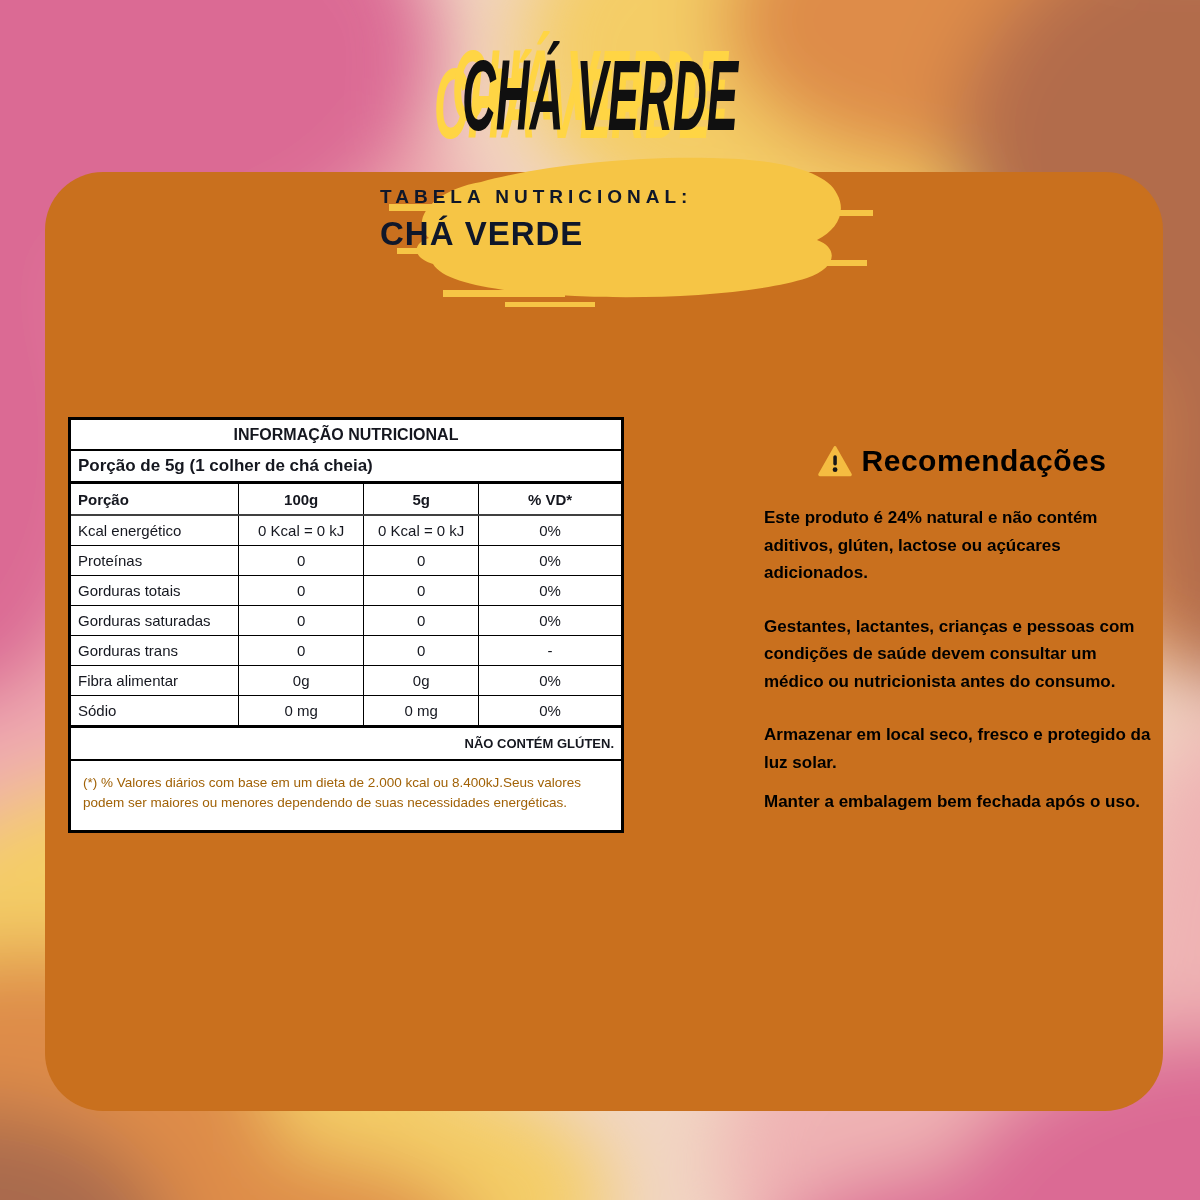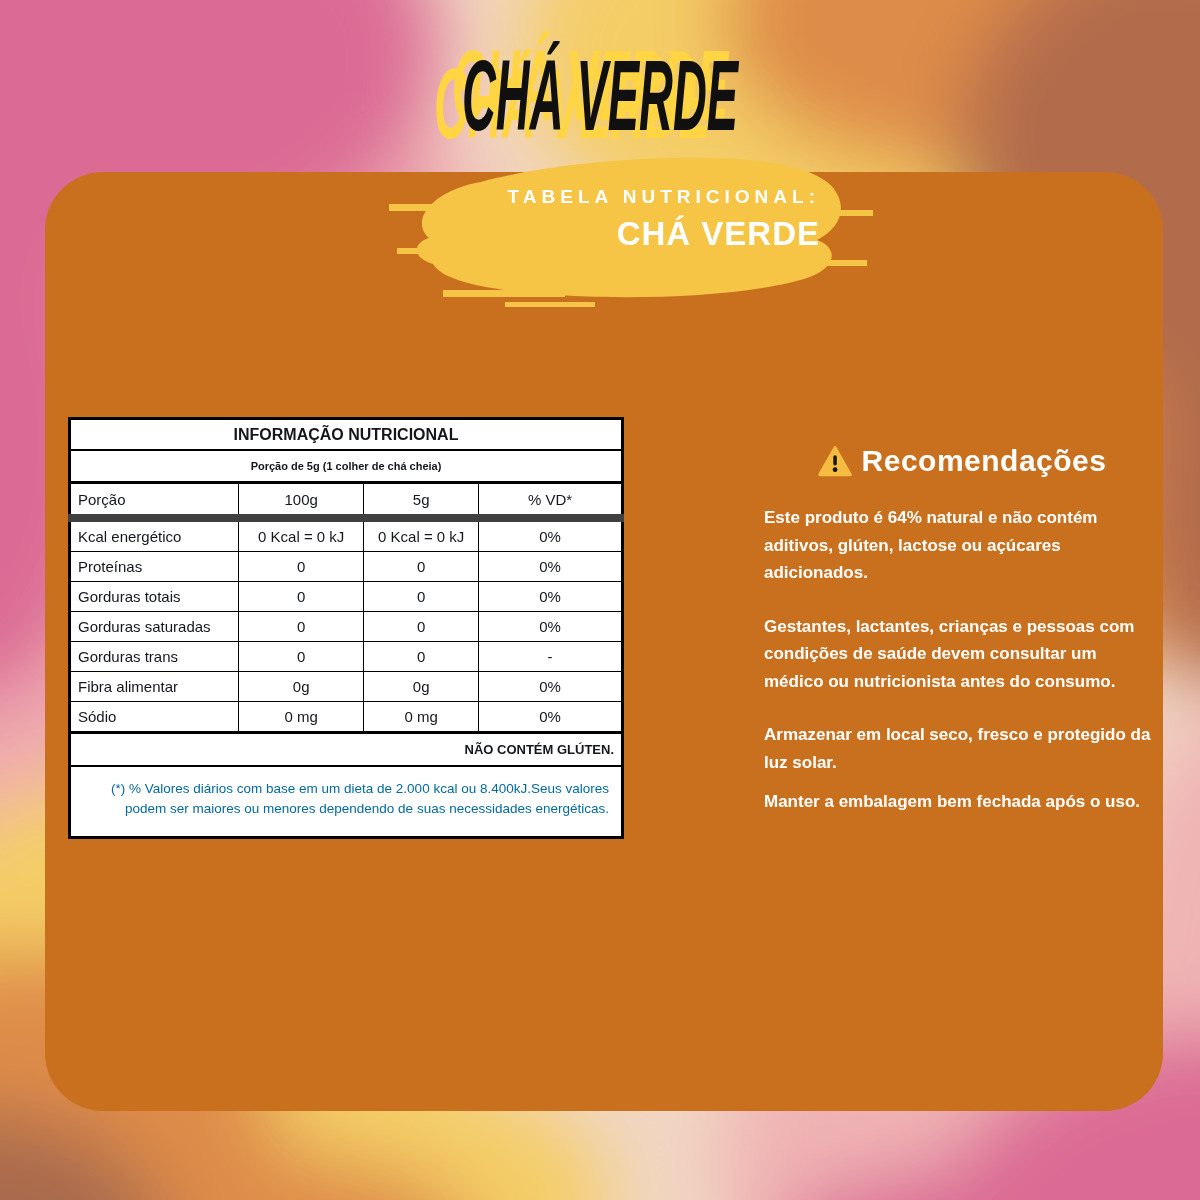--- a/index.html
+++ b/index.html
@@ -30,21 +30,21 @@
     left: 45px; top: 172px;
     width: 1118px; height: 939px;
     background: #C9701E;
     border-radius: 58px;
   }
 
   
   .brush { position: absolute; left: 340px; top: -30px; width: 490px; height: 172px; }
   .banner-text {
     position: absolute; left: 335px; top: 14px; width: 440px;
-    text-align: right; color: #ffffff;
+    text-align: left; color: #0f172a;
   }
   .banner-kicker {
     font-size: 19px; font-weight: bold; letter-spacing: 5px;
   }
   .banner-title {
     margin-top: 7px; font-size: 33px; font-weight: bold; letter-spacing: 1px;
   }
 
   
   .table-wrap { position: absolute; left: 23px; top: 245px; width: 556px; }
@@ -55,40 +55,40 @@
     border: 3px solid #000;
     color: #15171f;
     font-size: 15px;
   }
   table.nutri th, table.nutri td { border: 1px solid #000; padding: 2px 7px; }
   tr.t-title th {
     font-size: 16px; font-weight: bold; text-align: center;
     height: 25px; border-bottom: 2px solid #000;
   }
   tr.t-sub th {
-    font-size: 11px; font-weight: bold; text-align: center;
+    font-size: 17px; font-weight: bold; text-align: left;
     height: 26px; border-bottom: 3px solid #000;
   }
-  tr.t-cols th { font-weight: normal; text-align: center; height: 26px; border-bottom: 8px solid #404040; margin-top: 47px; }
+  tr.t-cols th { font-weight: bold; text-align: center; height: 26px; border-bottom: 2px solid #404040; margin-top: 47px; }
   tr.t-cols th:first-child { text-align: left; }
   tbody.t-body td { height: 25px; text-align: center; }
   tbody.t-body td.label { text-align: left; }
   tr.t-gluten td {
     font-weight: bold; font-size: 13px; text-align: right; height: 27px;
     border-top: 3px solid #000; border-bottom: 2px solid #000;
   }
   tr.t-foot td {
-    font-size: 13.5px; text-align: right; line-height: 1.5;
-    padding: 12px 12px 16px 12px; color: #0369a1;
+    font-size: 13.5px; text-align: left; line-height: 1.5;
+    padding: 12px 12px 16px 12px; color: #a16207;
   }
 
   
   .recs {
     position: absolute; left: 719px; top: 272px; width: 396px;
-    color: #ffffff;
+    color: #000000;
   }
   .recs-heading {
     display: flex; align-items: center; justify-content: center; gap: 10px;
   }
   .recs-heading .txt { font-size: 30px; font-weight: bold; letter-spacing: 0.5px; }
   .warn-icon { width: 34px; height: 31px; flex: 0 0 auto; }
   .recs-warning {
     margin-top: 17px; text-align: center;
     font-size: 13.5px; font-weight: bold; line-height: 1.65; letter-spacing: 0.2px;
   }
@@ -246,21 +246,21 @@
       <div class="recs-heading">
         <svg class="warn-icon" viewBox="0 0 24 22" aria-hidden="true">
           <path d="M12 1.2 L22.8 20.3 H1.2 Z" fill="#F5BC41" stroke="#F5BC41" stroke-width="2.2" stroke-linejoin="round"></path>
           <rect x="10.8" y="6.6" width="2.5" height="7.2" rx="1.2" fill="#171717"></rect>
           <circle cx="12.05" cy="16.8" r="1.7" fill="#171717"></circle>
         </svg>
         <span class="txt">Recomendações</span>
       </div>
 
 
-      <div class="recs-para">Este produto é 64% natural e não contém aditivos, glúten, lactose ou açúcares adicionados.</div>
+      <div class="recs-para">Este produto é 24% natural e não contém aditivos, glúten, lactose ou açúcares adicionados.</div>
 
       <div class="recs-para">Gestantes, lactantes, crianças e pessoas com condições de saúde devem consultar um médico ou nutricionista antes do consumo.</div>
 
       <div class="recs-group">
         <div class="recs-para tight">Armazenar em local seco, fresco e protegido da luz solar.</div>
         <div class="recs-para tight">Manter a embalagem bem fechada após o uso.</div>
       </div>
     </div>
 
   </div>

